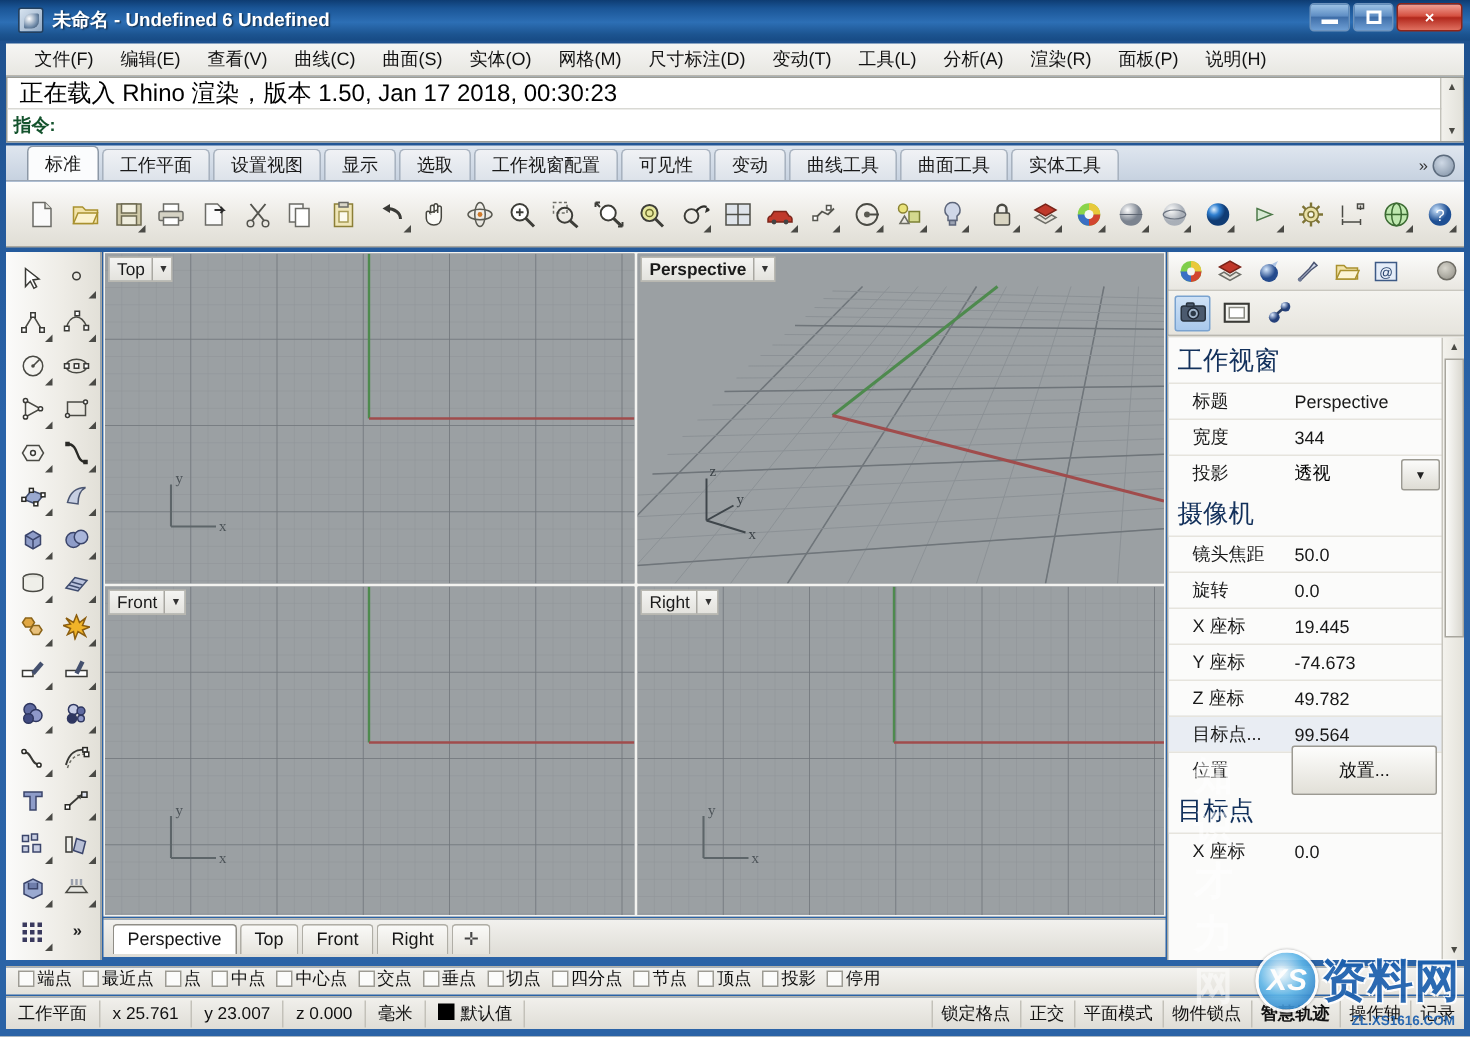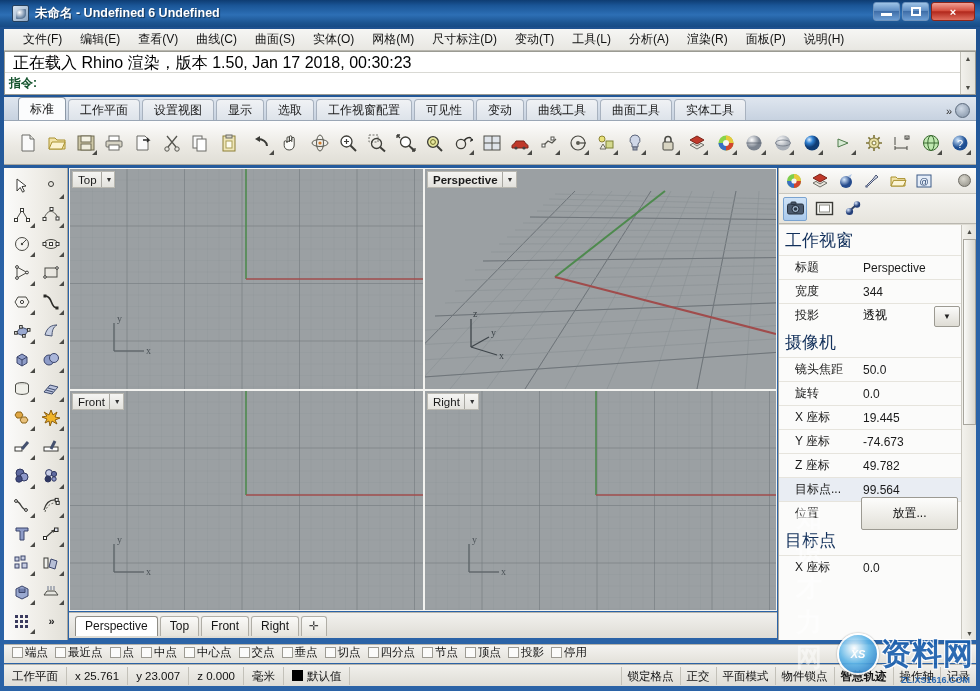--- a/index.html
+++ b/index.html
@@ -339,21 +339,21 @@
     position: absolute; right: 6px; bottom: 6px; z-index: 40;
     display: flex; flex-direction: column; align-items: flex-end;
     pointer-events: none; opacity: 0.92;
   }
   .wm-top { display:flex; align-items:center; }
   .wm-badge {
     width: 42px; height: 42px; border-radius: 50%;
     background: radial-gradient(circle at 40% 35%, #ffffff 0%, #5fb6e8 45%, #1667b8 100%);
     border: 2px solid #ffffff;
     display:flex; align-items:center; justify-content:center;
-    color:#fff; font-weight:bold; font-size:11px; font-style: italic;
+    color:#fff; font-weight:bold; font-size:20px; font-style: italic;
     box-shadow: 0 0 2px rgba(0,0,0,.4);
   }
   .wm-word {
     font-size: 30px; font-weight: bold; color: #1b5fae;
     text-shadow: 1px 1px 0 #fff, -1px -1px 0 #fff, 1px -1px 0 #fff, -1px 1px 0 #fff;
     margin-left: 2px; letter-spacing: 1px;
   }
   .wm-sub { font-size: 9px; color:#1b5fae; font-weight:bold; margin-right:4px; }
   .wm-ghost {
     position:absolute; right: 150px; bottom: 10px;

